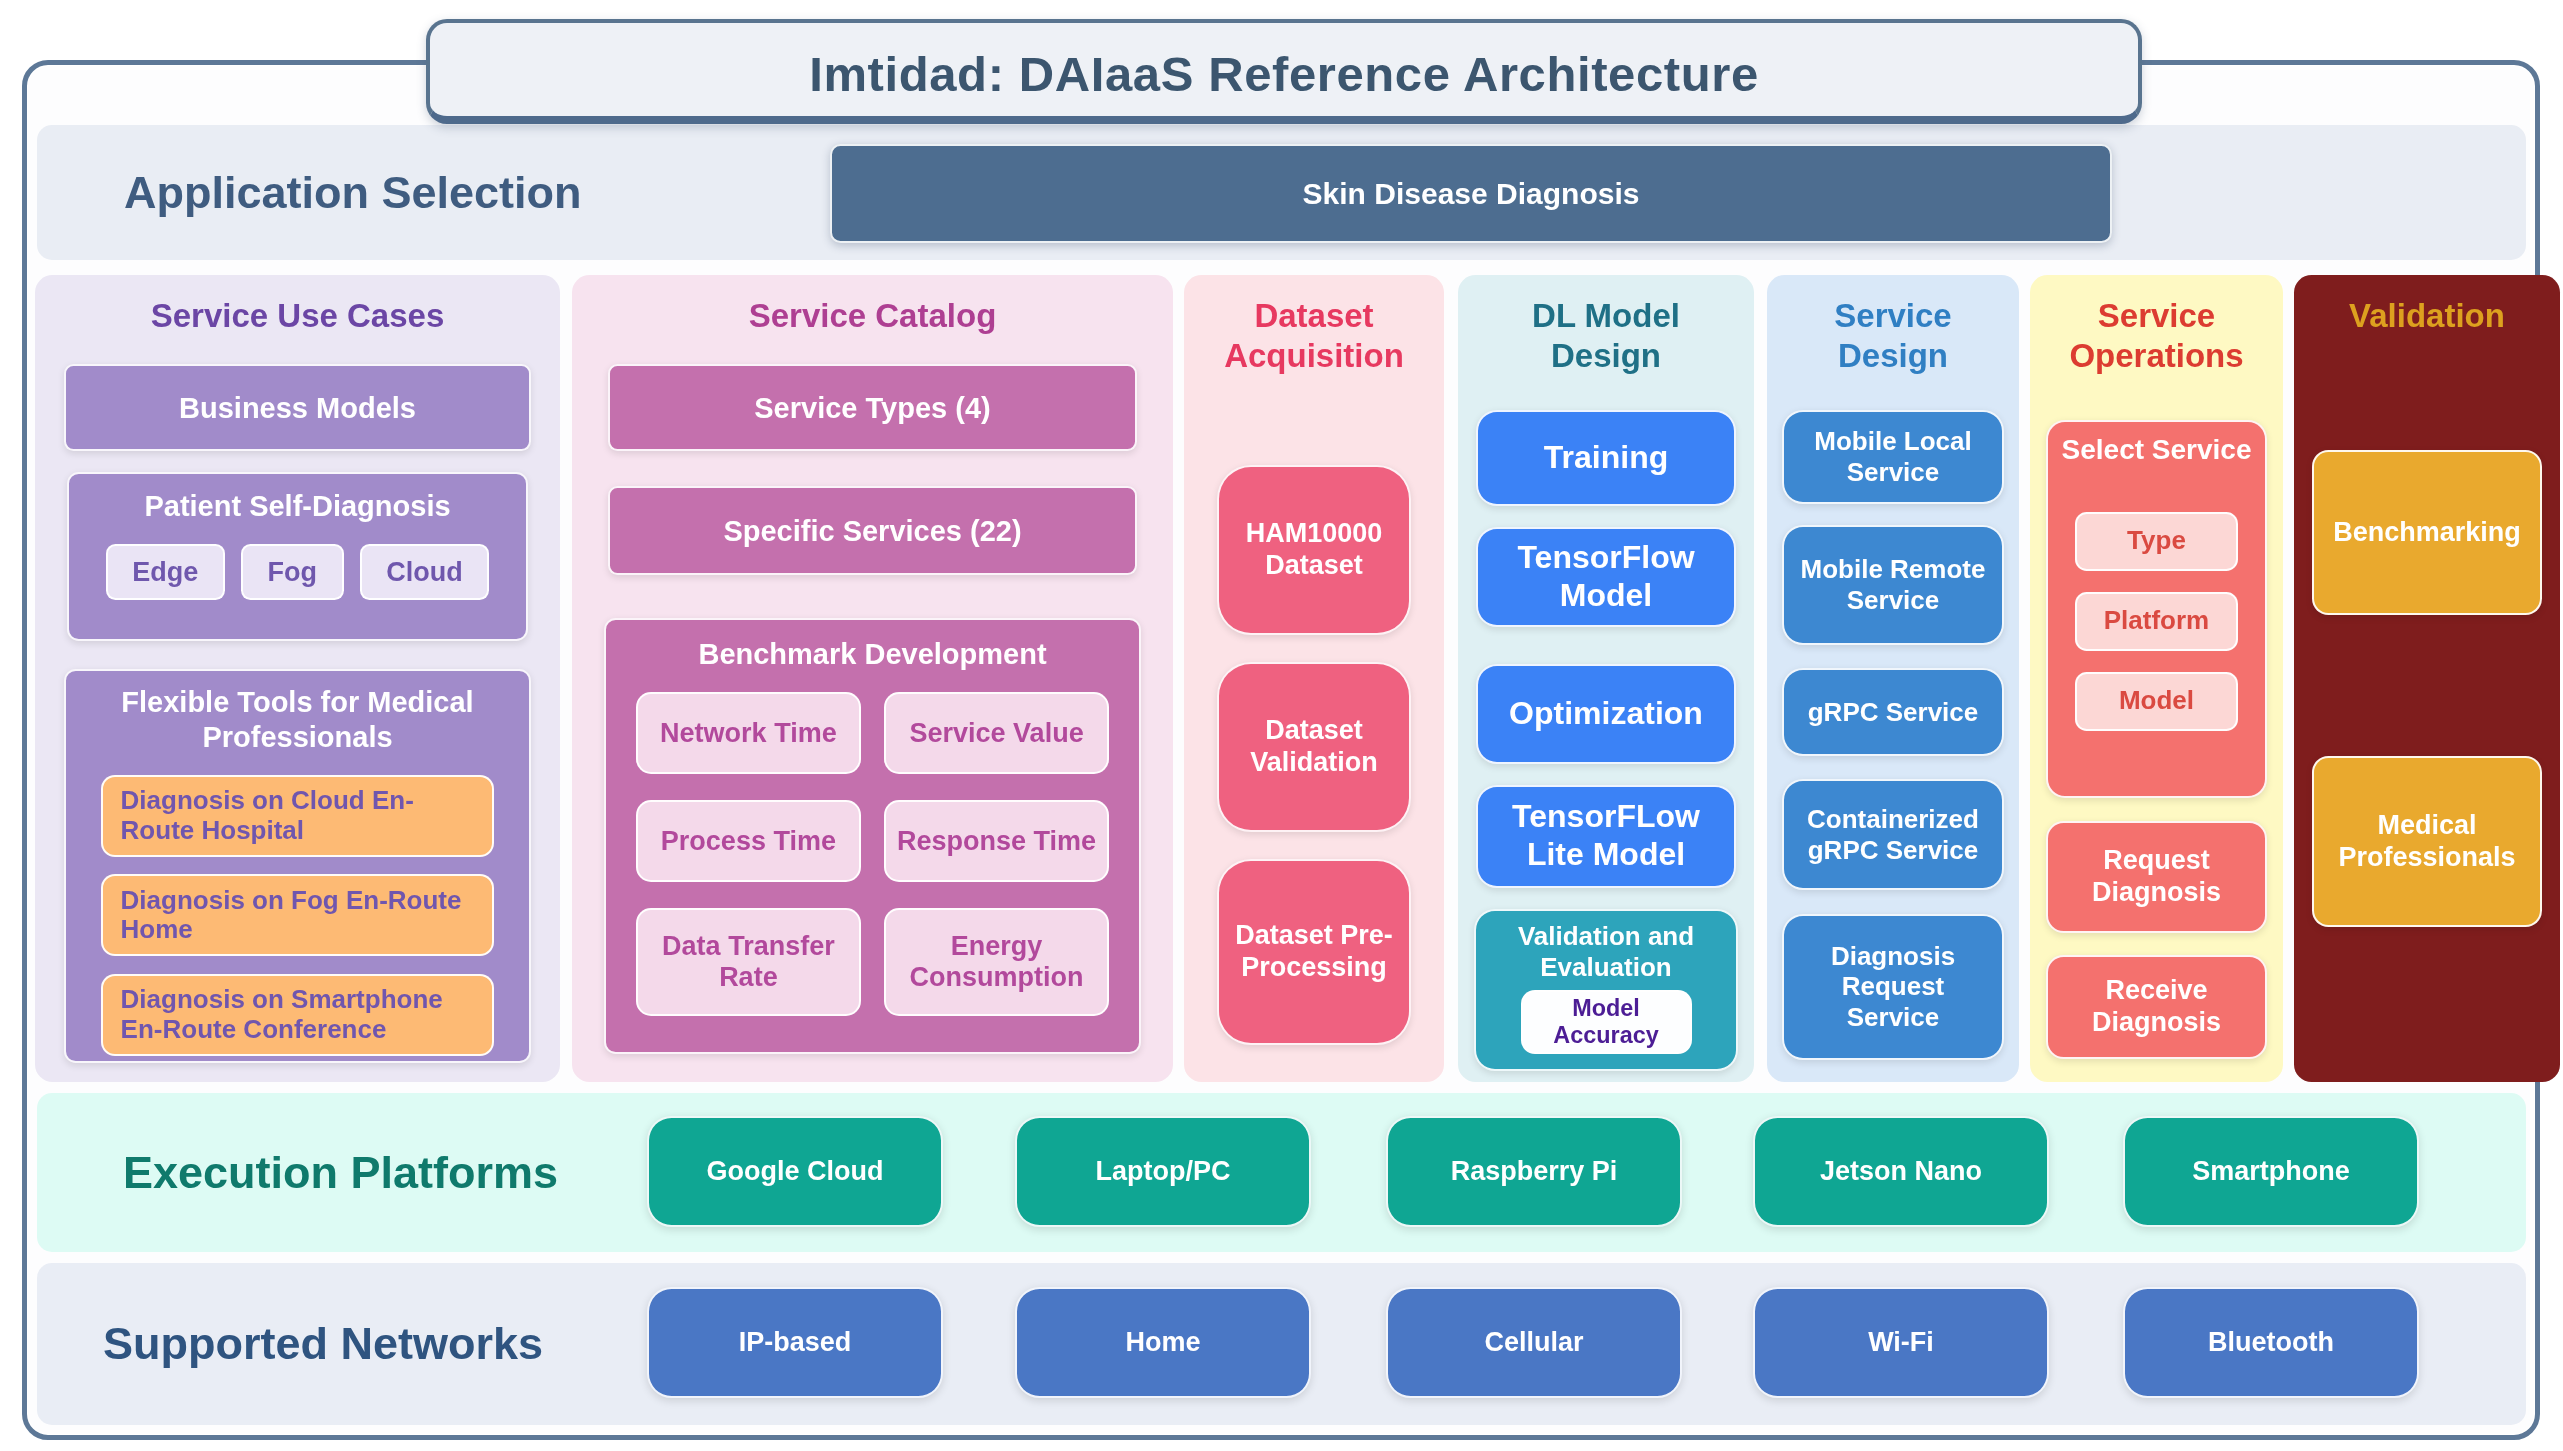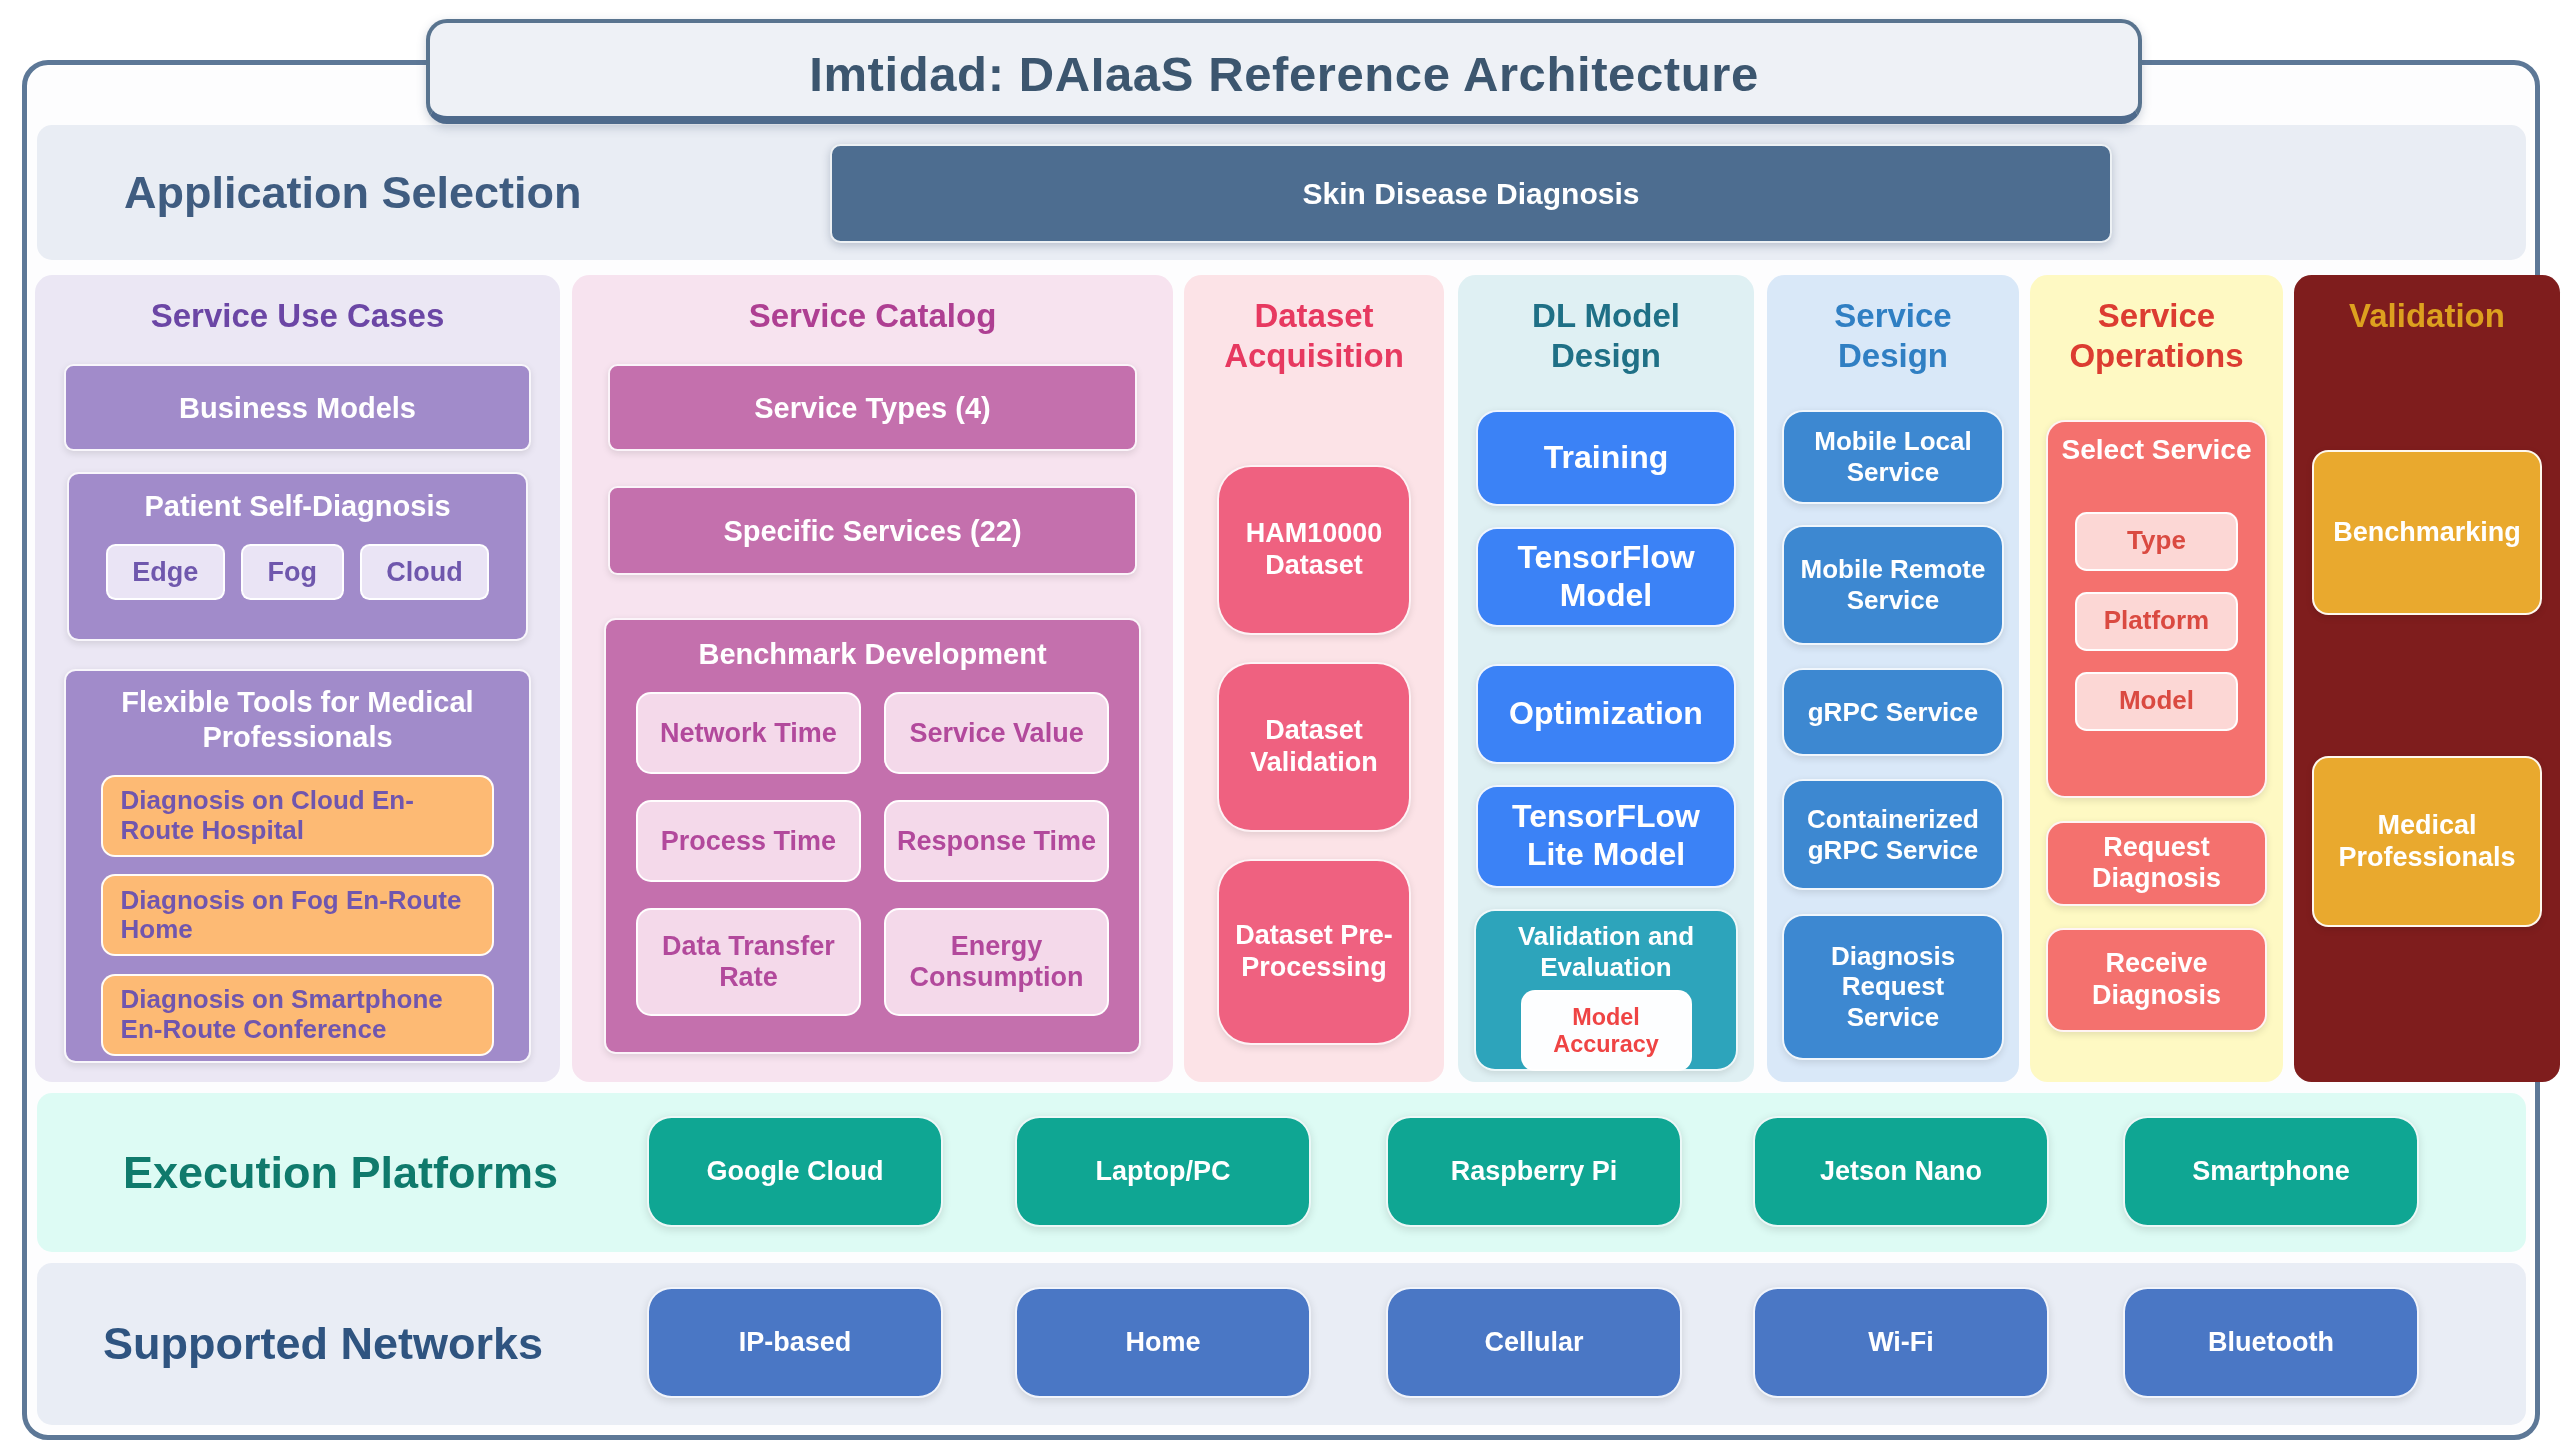--- a/index.html
+++ b/index.html
@@ -89,39 +89,39 @@
   .box-dp{height:186px;}
 
   
   .dl-box{background:#3b82f6;margin:21px 17.6px 0;height:100px;border-radius:21px;font-size:32px;padding:0 10px;}
   .box-training{margin-top:33px;height:96px;}
   .box-opt{margin-top:37px;}
   .box-tfl{height:103px;}
   .group-ve{margin:21px 16.4px 0;height:162px;background:#2da4bb;border-radius:21px;padding-top:10.5px;
             border:2.3px solid rgba(255,255,255,.92);box-shadow:0 2.3px 7px rgba(0,0,0,.10);box-sizing:border-box;}
   .ve-title{color:#fff;text-align:center;font-size:26px;font-weight:600;line-height:1.2;}
-  .box-ma{margin:7px auto 0;width:171px;height:81px;background:#fdfeff;color:#ef4444;
+  .box-ma{margin:7px auto 0;width:171px;height:64px;background:#fdfeff;color:#4c1d95;
           border-radius:14px;font-size:23.4px;}
 
   
   .sd-box{background:#3d88d1;margin:23.4px 15px 0;border-radius:21px;font-size:26px;padding:0 8.2px;}
   .box-mls{margin-top:33px;height:94px;}
   .box-mrs{margin-top:21px;height:120px;}
   .box-grpc{height:88px;}
   .box-cgs{height:111px;}
   .box-drs{height:146px;}
 
   
   .group-ssv{margin:43px 16.4px 0;height:378px;background:#f4716e;border-radius:19px;padding-top:11.7px;
              border:2.3px solid rgba(255,255,255,.92);box-shadow:0 2.3px 7px rgba(0,0,0,.10);box-sizing:border-box;}
   .ssv-title{color:#fff;text-align:center;font-size:28px;font-weight:600;line-height:1.2;}
   .so-chip{background:#fcd7d5;color:#da4a41;margin:21px 27px 0;height:59px;border-radius:11.7px;font-size:26px;}
   .so-chip:nth-of-type(2){margin-top:45px;}
   .so-box{background:#f4716e;margin:23.4px 16.4px 0;border-radius:17.6px;font-size:27px;}
-  .box-rd{height:85px;}
+  .box-rd{height:112px;}
   .box-rcd{margin-top:22px;height:104px;}
 
   
   .val-box{background:#e9a92e;margin:0 17.6px;height:165px;border-radius:16.4px;font-size:27px;padding:0 10.5px;}
   .box-bench{margin-top:114px;}
   .box-mp{margin-top:141px;height:171px;}
 
   
   .pn-box{position:absolute;width:296px;height:111px;border-radius:24.6px;color:#fff;font-size:27px;font-weight:600;
           display:flex;align-items:center;justify-content:center;border:2.3px solid rgba(255,255,255,.92);

